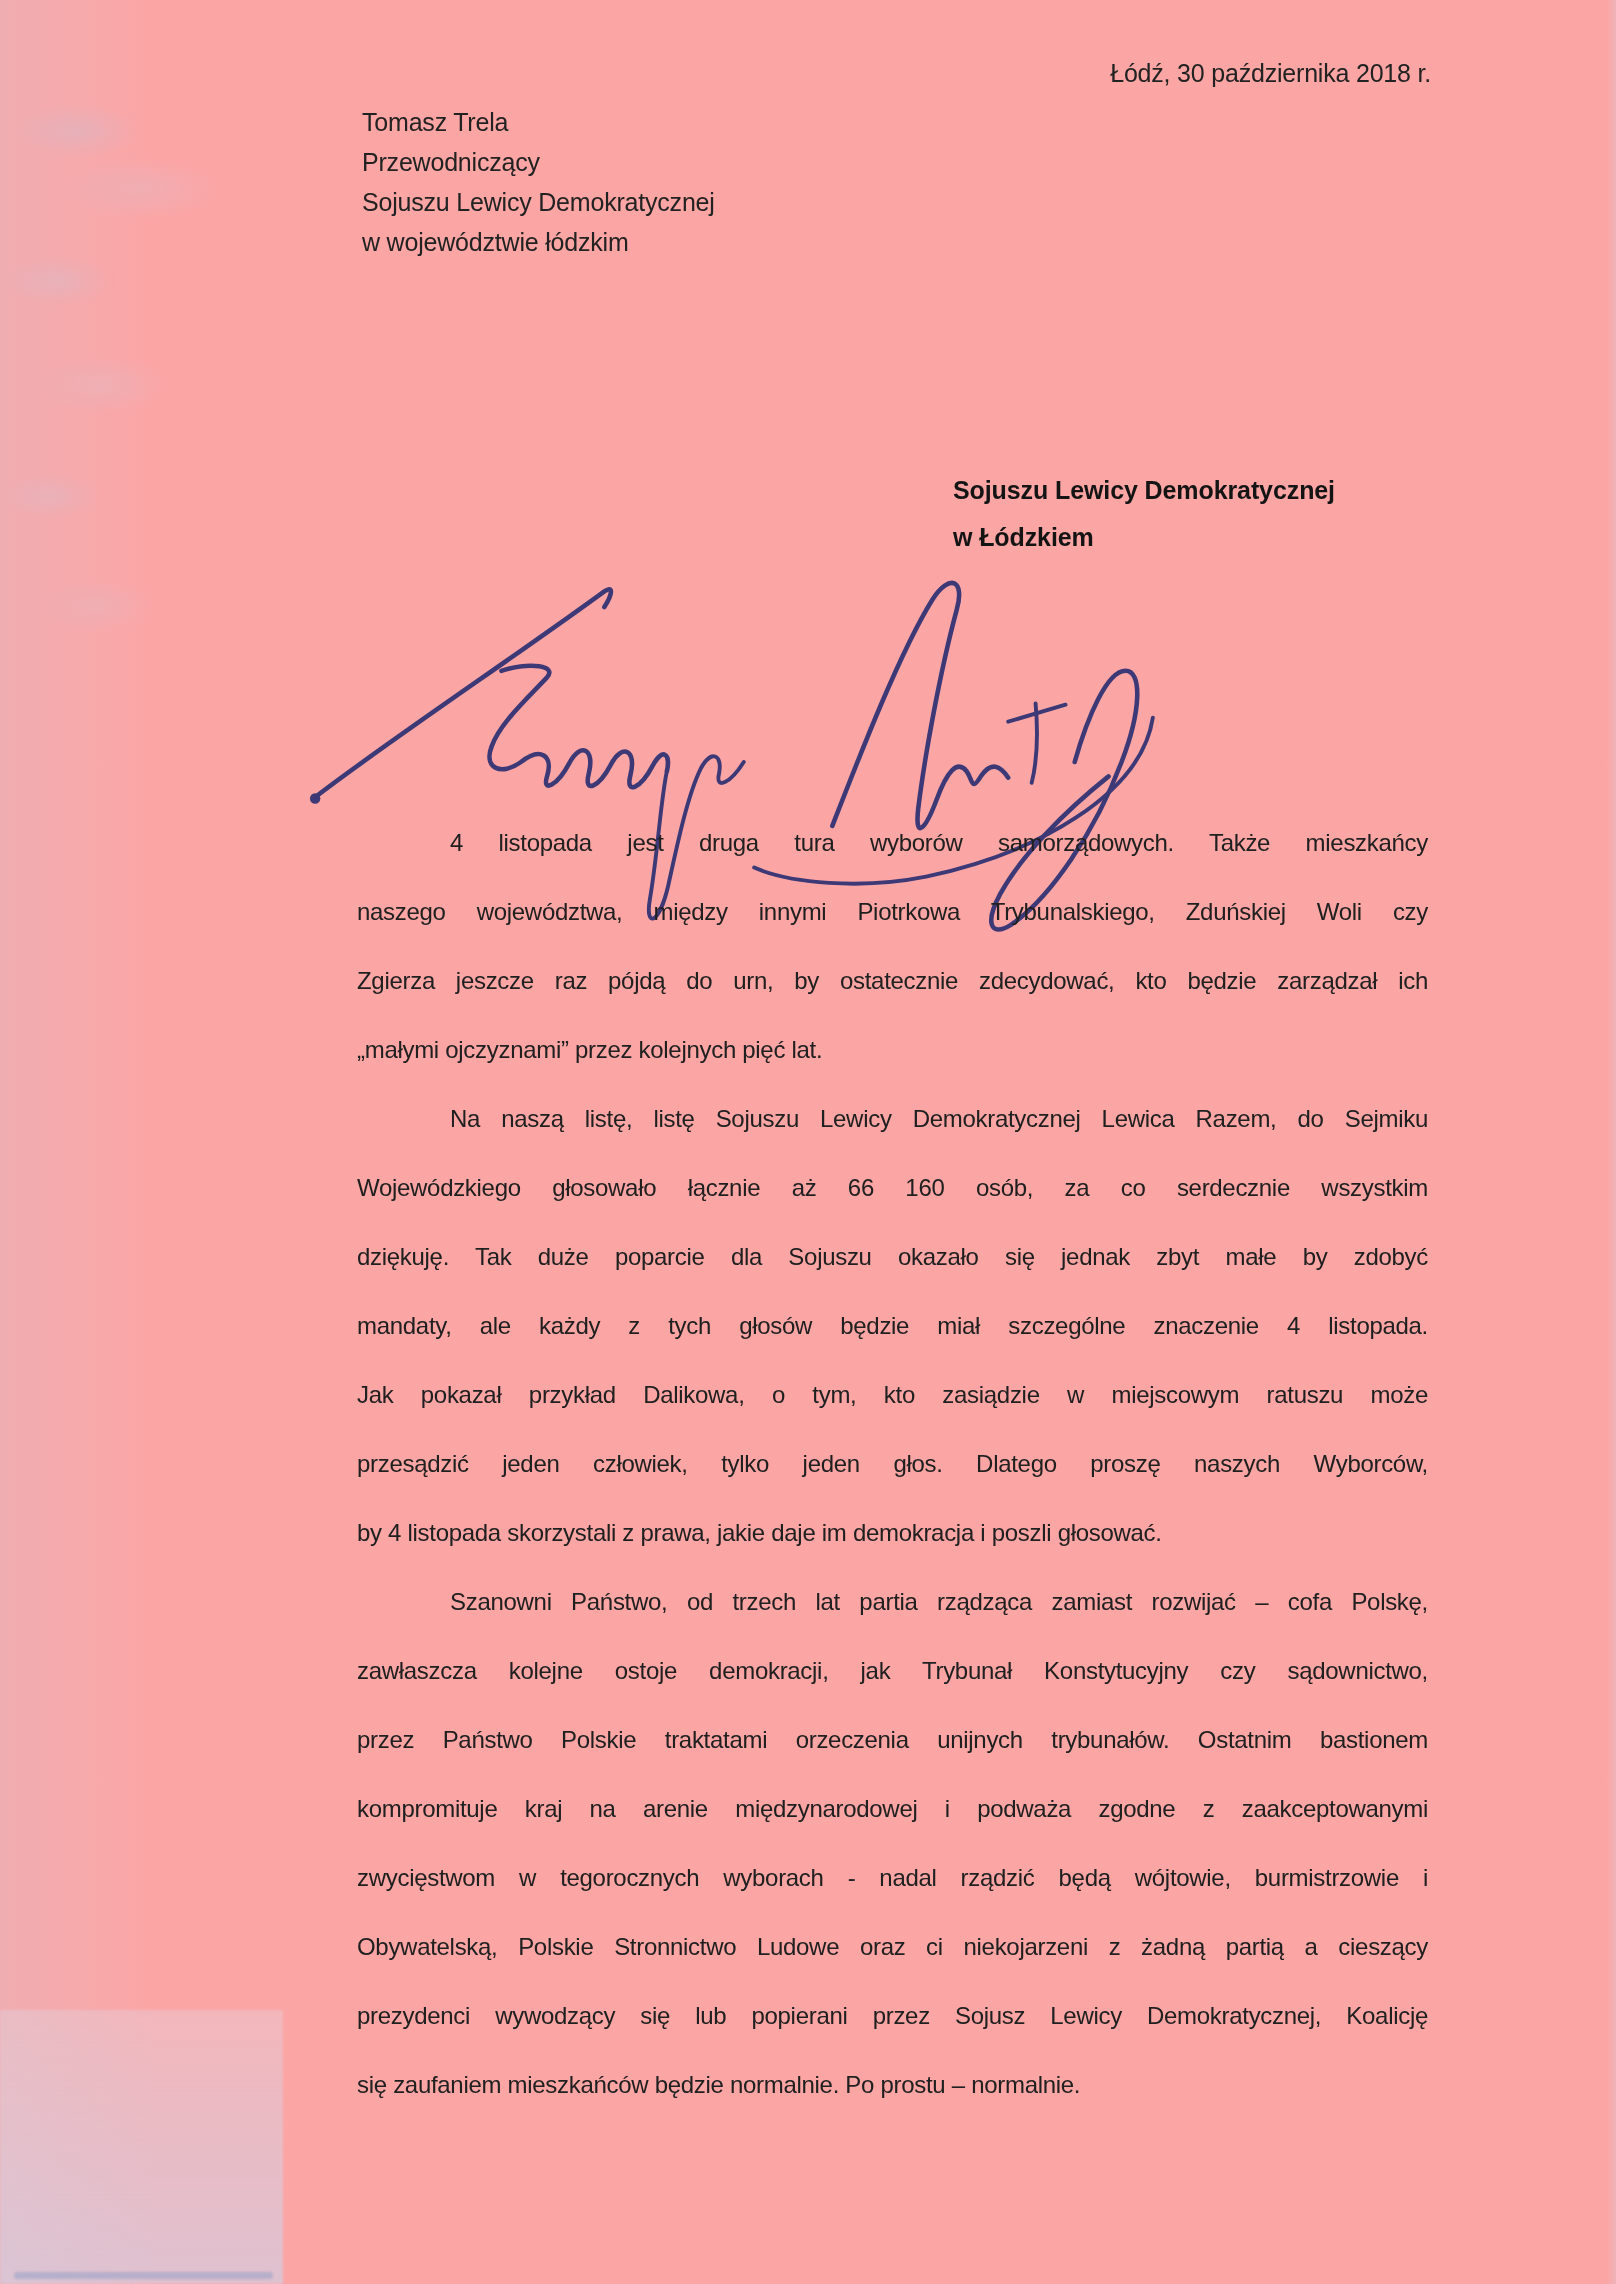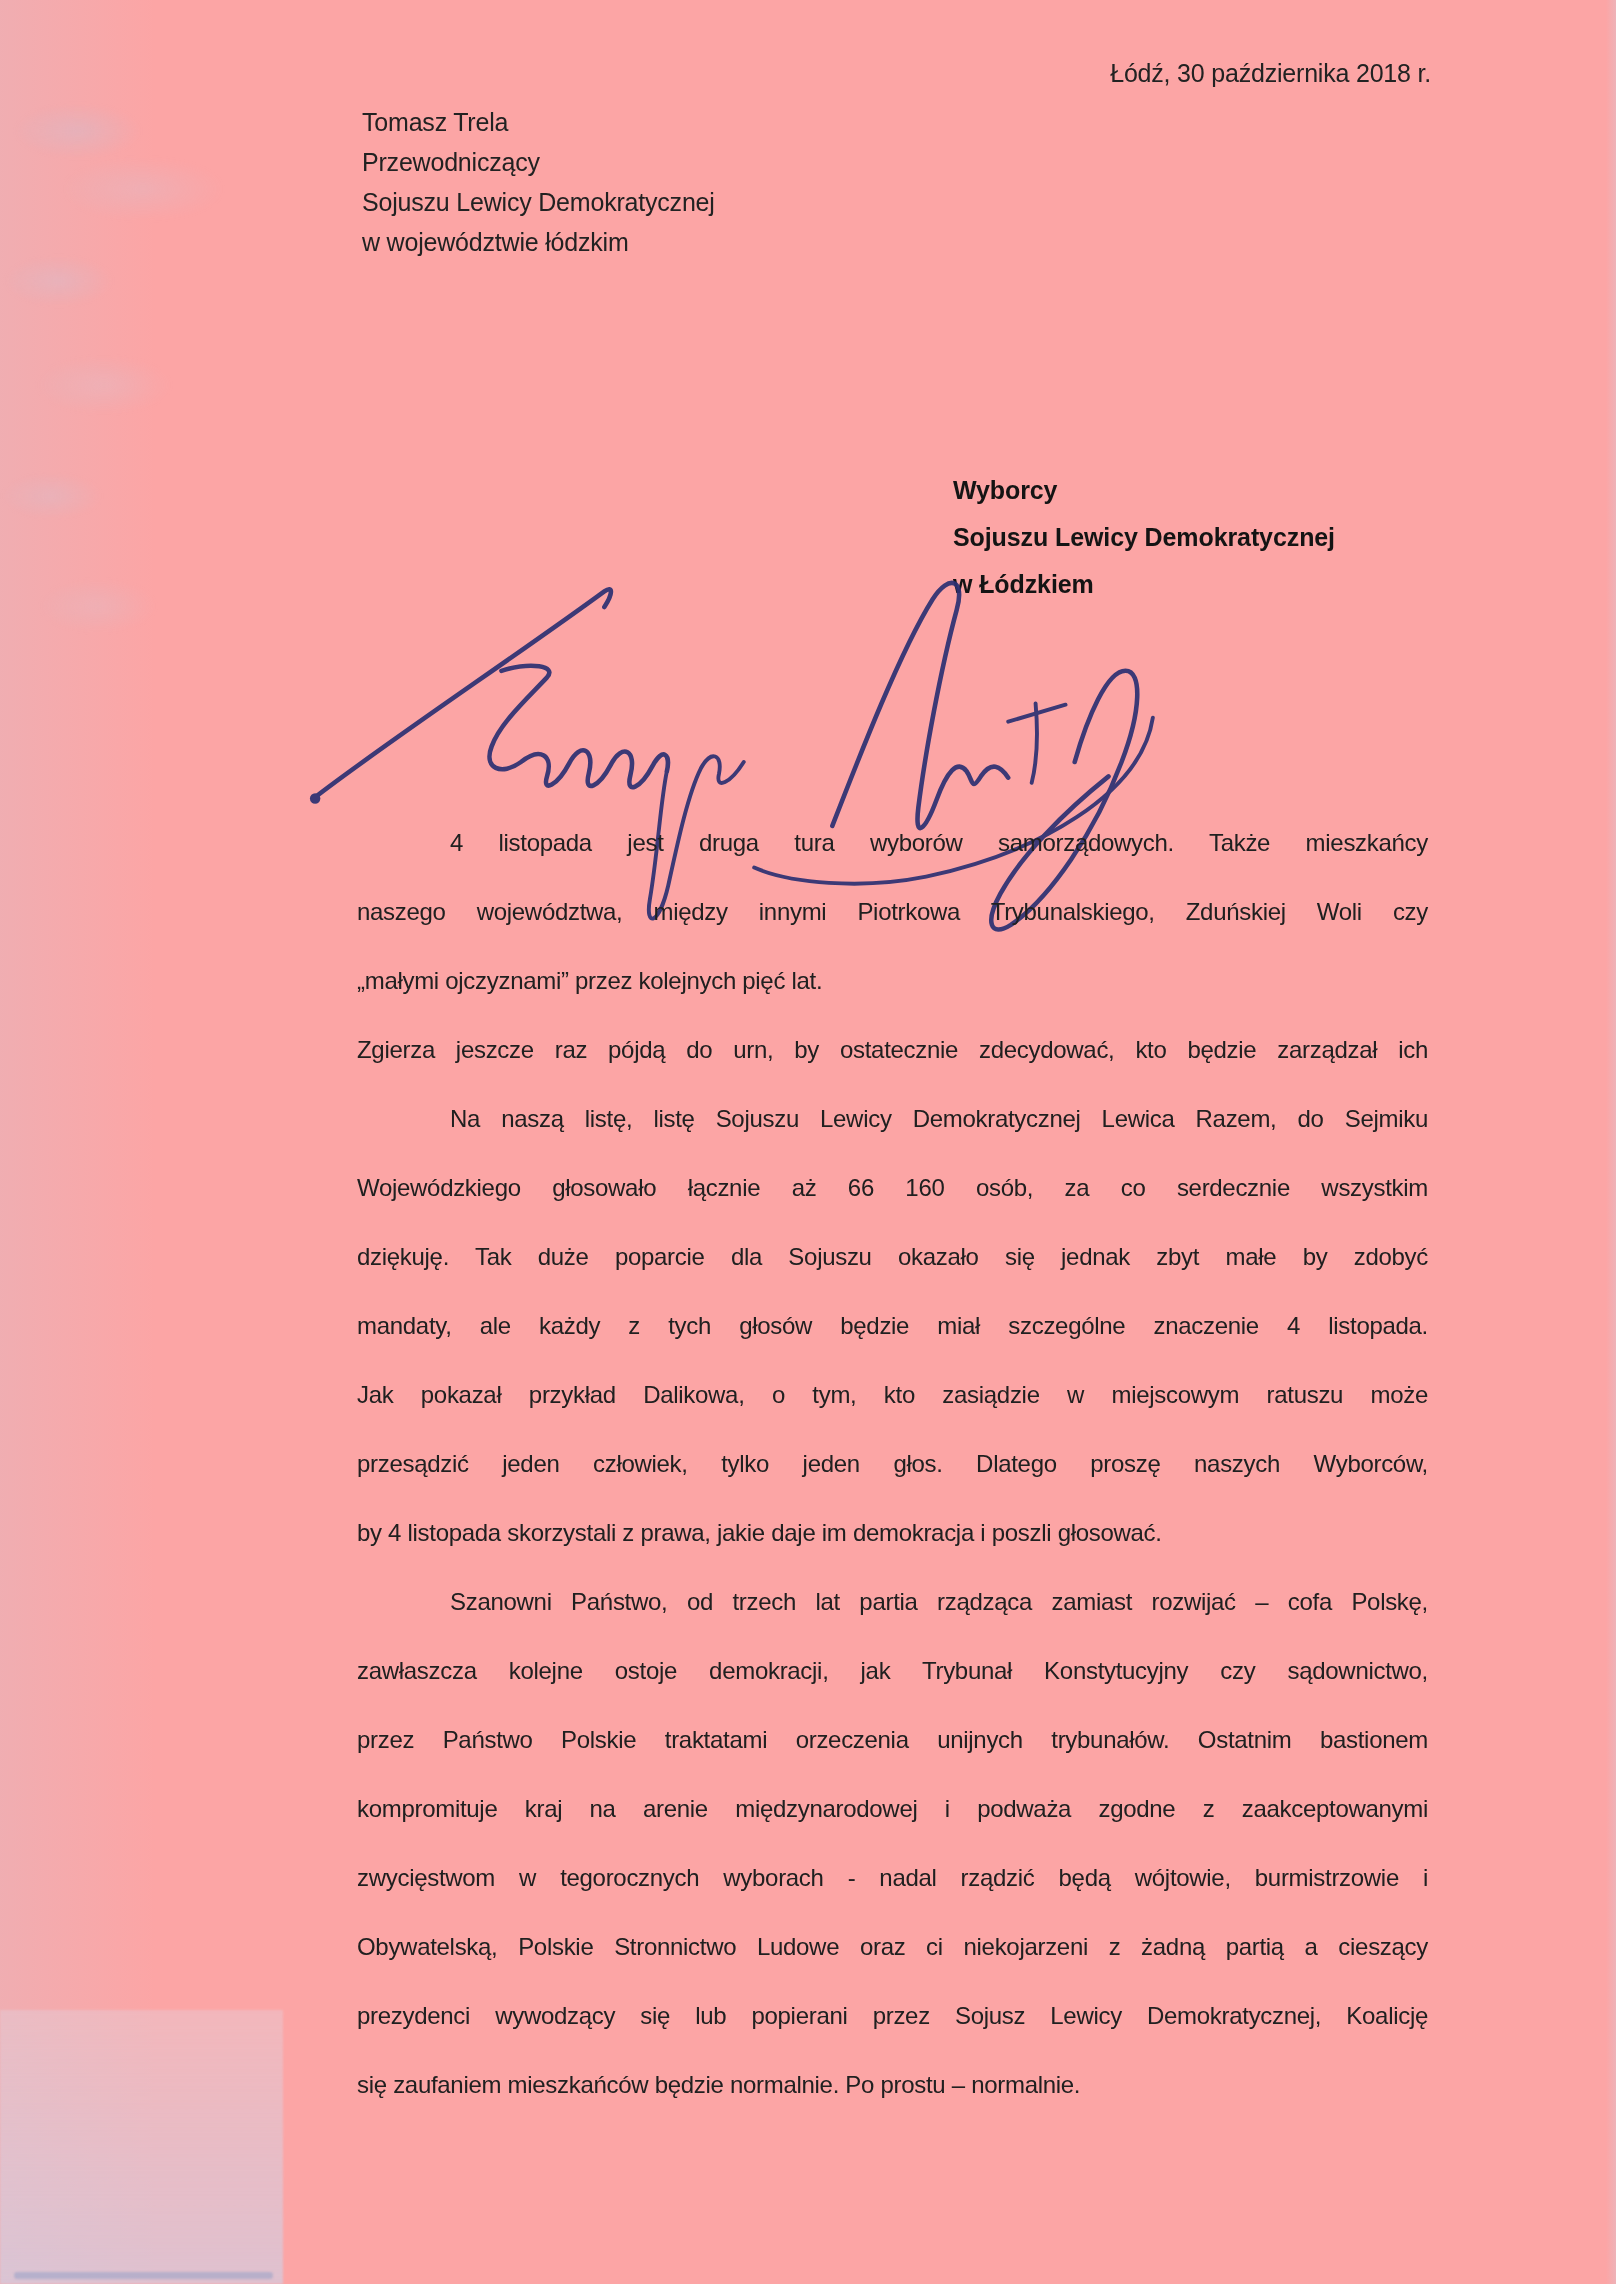--- a/index.html
+++ b/index.html
@@ -93,21 +93,20 @@
   <div class="dateline">Łódź, 30 października 2018 r.</div>
 
   <div class="sender">
     <div>Tomasz Trela</div>
     <div>Przewodniczący</div>
     <div>Sojuszu Lewicy Demokratycznej</div>
     <div>w województwie łódzkim</div>
   </div>
 
   <div class="recipient">
-    <div>Wyborcy</div>
     <div>Sojuszu Lewicy Demokratycznej</div>
     <div>w Łódzkiem</div>
   </div>
 
   <div class="signature-wrap">
     <svg viewBox="0 0 1420 620" fill="none" stroke="#2e3173" stroke-linecap="round" stroke-linejoin="round" opacity="0.93">
 
       <path stroke-width="7" d="M 14 384 C 120 302 330 162 458 68 C 472 58 471 72 458 92"></path>
       <circle cx="14" cy="386" r="8" fill="#2e3173" stroke="none"></circle>
 
@@ -122,22 +121,22 @@
 
       <path stroke-width="7" d="M 1180 330 C 1200 260 1230 190 1258 190 C 1284 190 1282 252 1252 330 C 1212 436 1142 540 1082 580 C 1050 600 1042 576 1066 532 C 1098 474 1162 408 1232 352"></path>
 
       <path stroke-width="6" d="M 1300 262 C 1282 380 1122 470 952 506 C 852 526 742 516 688 492"></path>
     </svg>
   </div>
 
   <div class="letter-body">
     <div class="bline i">4 listopada jest druga tura wyborów samorządowych. Także mieszkańcy</div>
     <div class="bline">naszego województwa, między innymi Piotrkowa Trybunalskiego, Zduńskiej Woli czy</div>
+    <div class="bline">Zgierza jeszcze raz pójdą do urn, by ostatecznie zdecydować, kto będzie zarządzał ich</div>
     <div class="bline e">„małymi ojczyznami” przez kolejnych pięć lat.</div>
-    <div class="bline">Zgierza jeszcze raz pójdą do urn, by ostatecznie zdecydować, kto będzie zarządzał ich</div>
     <div class="bline i">Na naszą listę, listę Sojuszu Lewicy Demokratycznej Lewica Razem, do Sejmiku</div>
     <div class="bline">Wojewódzkiego głosowało łącznie aż 66 160 osób, za co serdecznie wszystkim</div>
     <div class="bline">dziękuję. Tak duże poparcie dla Sojuszu okazało się jednak zbyt małe by zdobyć</div>
     <div class="bline">mandaty, ale każdy z tych głosów będzie miał szczególne znaczenie 4 listopada.</div>
     <div class="bline">Jak pokazał przykład Dalikowa, o tym, kto zasiądzie w miejscowym ratuszu może</div>
     <div class="bline">przesądzić jeden człowiek, tylko jeden głos. Dlatego proszę naszych Wyborców,</div>
     <div class="bline e">by 4 listopada skorzystali z prawa, jakie daje im demokracja i poszli głosować.</div>
     <div class="bline i">Szanowni Państwo, od trzech lat partia rządząca zamiast rozwijać – cofa Polskę,</div>
     <div class="bline">zawłaszcza kolejne ostoje demokracji, jak Trybunał Konstytucyjny czy sądownictwo,</div>
     <div class="bline">przez Państwo Polskie traktatami orzeczenia unijnych trybunałów. Ostatnim bastionem</div>

